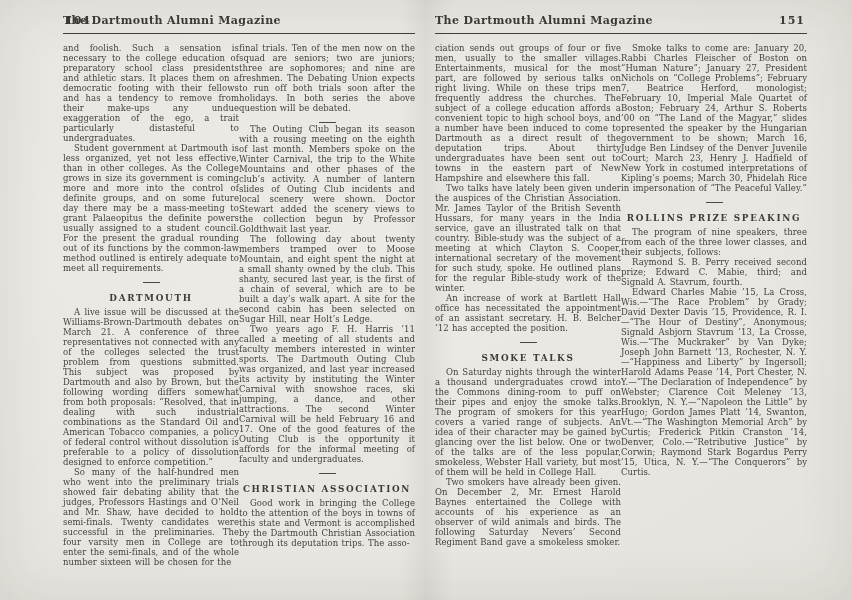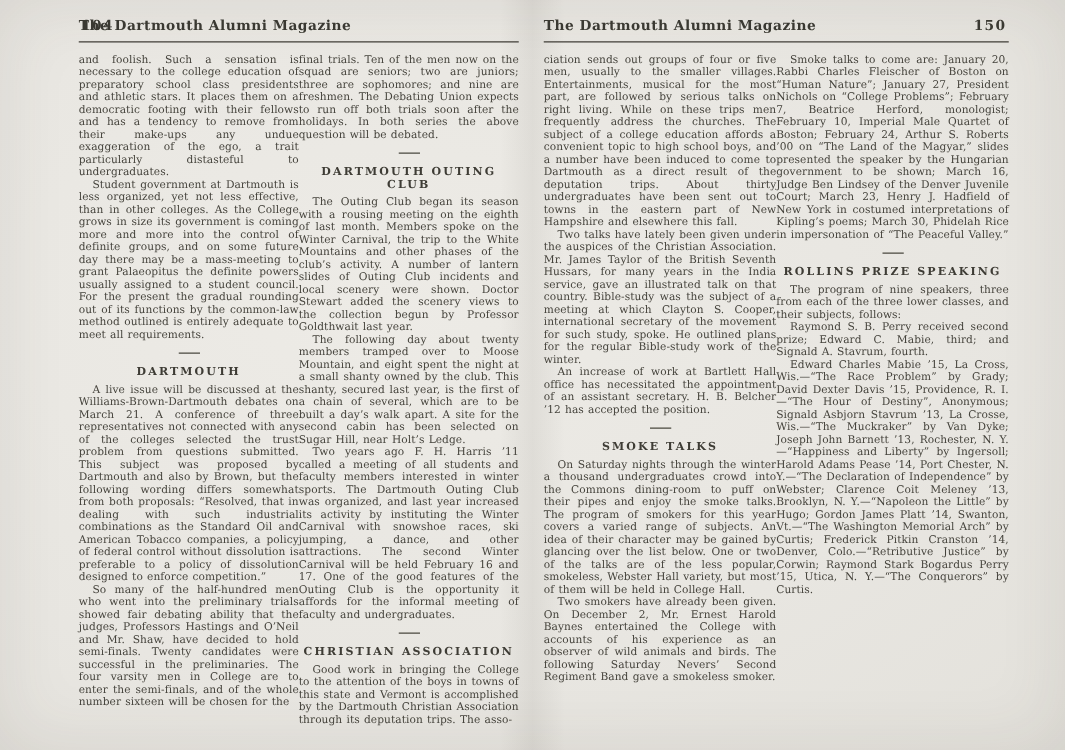--- a/index.html
+++ b/index.html
@@ -123,35 +123,34 @@
           <p class="body-para">and foolish. Such a sensation is necessary to the college education of preparatory school class presidents and athletic stars. It places them on a democratic footing with their fellows and has a tendency to remove from their make-ups any undue exaggeration of the ego, a trait particularly distasteful to undergraduates.</p>
           <p class="body-para indent">Student government at Dartmouth is less organized, yet not less effective, than in other colleges. As the College grows in size its government is coming more and more into the control of definite groups, and on some future day there may be a mass-meeting to grant Palaeopitus the definite powers usually assigned to a student council. For the present the gradual rounding out of its functions by the common-law method outlined is entirely adequate to meet all requirements.</p>
           <div class="divider"></div>
           <h3 class="sec-heading">DARTMOUTH</h3>
           <p class="body-para indent">A live issue will be discussed at the Williams-Brown-Dartmouth debates on March 21. A conference of three representatives not connected with any of the colleges selected the trust problem from questions submitted. This subject was proposed by Dartmouth and also by Brown, but the following wording differs somewhat from both proposals: “Resolved, that in dealing with such industrial combinations as the Standard Oil and American Tobacco companies, a policy of federal control without dissolution is preferable to a policy of dissolution designed to enforce competition.”</p>
           <p class="body-para indent">So many of the half-hundred men who went into the preliminary trials showed fair debating ability that the judges, Professors Hastings and O’Neil and Mr. Shaw, have decided to hold semi-finals. Twenty candidates were successful in the preliminaries. The four varsity men in College are to enter the semi-finals, and of the whole number sixteen will be chosen for the</p>
         </div>
       <div class="column">
           <p class="body-para">final trials. Ten of the men now on the squad are seniors; two are juniors; three are sophomores; and nine are freshmen. The Debating Union expects to run off both trials soon after the holidays. In both series the above question will be debated.</p>
           <div class="divider"></div>
-          <h3 class="sec-heading">DARTMOUTH OUTING CLUB</h3>
           <p class="body-para indent">The Outing Club began its season with a rousing meeting on the eighth of last month. Members spoke on the Winter Carnival, the trip to the White Mountains and other phases of the club’s activity. A number of lantern slides of Outing Club incidents and local scenery were shown. Doctor Stewart added the scenery views to the collection begun by Professor Goldthwait last year.</p>
           <p class="body-para indent">The following day about twenty members tramped over to Moose Mountain, and eight spent the night at a small shanty owned by the club. This shanty, secured last year, is the first of a chain of several, which are to be built a day’s walk apart. A site for the second cabin has been selected on Sugar Hill, near Holt’s Ledge.</p>
           <p class="body-para indent">Two years ago F. H. Harris ’11 called a meeting of all students and faculty members interested in winter sports. The Dartmouth Outing Club was organized, and last year increased its activity by instituting the Winter Carnival with snowshoe races, ski jumping, a dance, and other attractions. The second Winter Carnival will be held February 16 and 17. One of the good features of the Outing Club is the opportunity it affords for the informal meeting of faculty and undergraduates.</p>
           <div class="divider"></div>
           <h3 class="sec-heading">CHRISTIAN ASSOCIATION</h3>
           <p class="body-para indent">Good work in bringing the College to the attention of the boys in towns of this state and Vermont is accomplished by the Dartmouth Christian Association through its deputation trips. The asso-</p>
         </div>
     </div>
   </section>
 
   <section class="page right">
     <header class="page-header">
       <span class="header-title">The Dartmouth Alumni Magazine</span>
-      <span class="page-num num-right">150</span>
+      <span class="page-num num-right">151</span>
     </header>
     <hr class="header-rule">
     <div class="columns">
       <div class="column">
           <p class="body-para">ciation sends out groups of four or five men, usually to the smaller villages. Entertainments, musical for the most part, are followed by serious talks on right living. While on these trips men frequently address the churches. The subject of a college education affords a convenient topic to high school boys, and a number have been induced to come to Dartmouth as a direct result of the deputation trips. About thirty undergraduates have been sent out to towns in the eastern part of New Hampshire and elsewhere this fall.</p>
           <p class="body-para indent">Two talks have lately been given under the auspices of the Christian Association. Mr. James Taylor of the British Seventh Hussars, for many years in the India service, gave an illustrated talk on that country. Bible-study was the subject of a meeting at which Clayton S. Cooper, international secretary of the movement for such study, spoke. He outlined plans for the regular Bible-study work of the winter.</p>
           <p class="body-para indent">An increase of work at Bartlett Hall office has necessitated the appointment of an assistant secretary. H. B. Belcher ’12 has accepted the position.</p>
           <div class="divider"></div>
           <h3 class="sec-heading">SMOKE TALKS</h3>
           <p class="body-para indent">On Saturday nights through the winter a thousand undergraduates crowd into the Commons dining-room to puff on their pipes and enjoy the smoke talks. The program of smokers for this year covers a varied range of subjects. An idea of their character may be gained by glancing over the list below. One or two of the talks are of the less popular, smokeless, Webster Hall variety, but most of them will be held in College Hall.</p>

